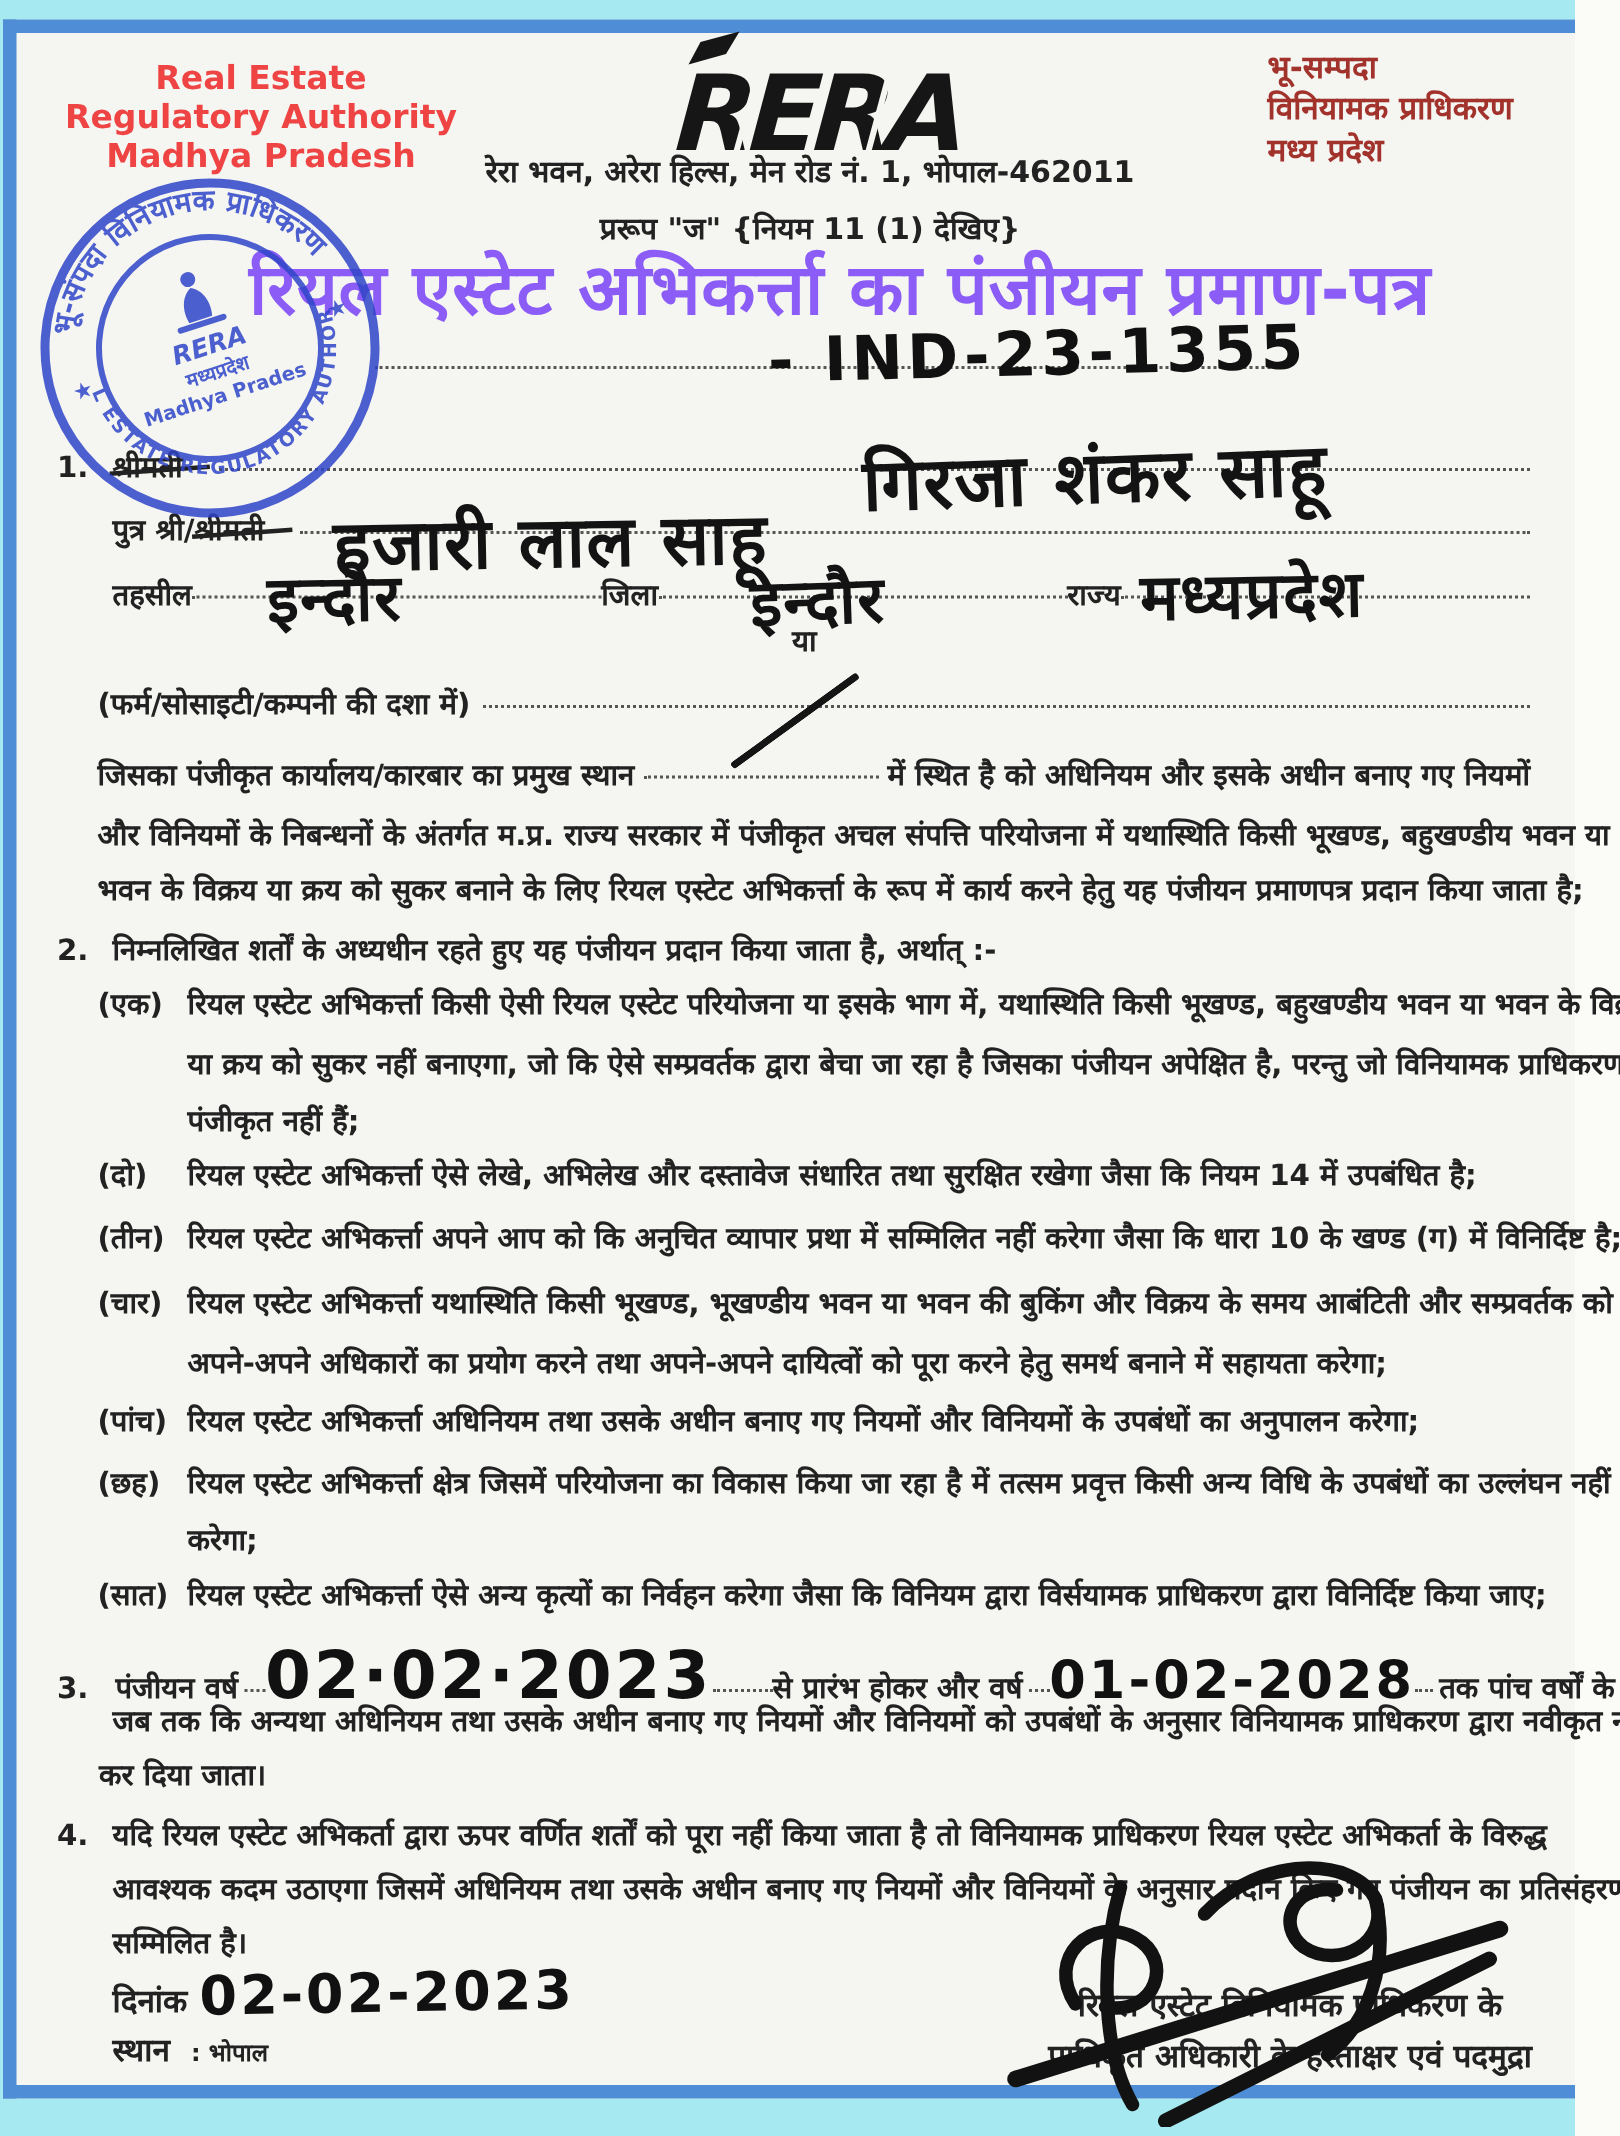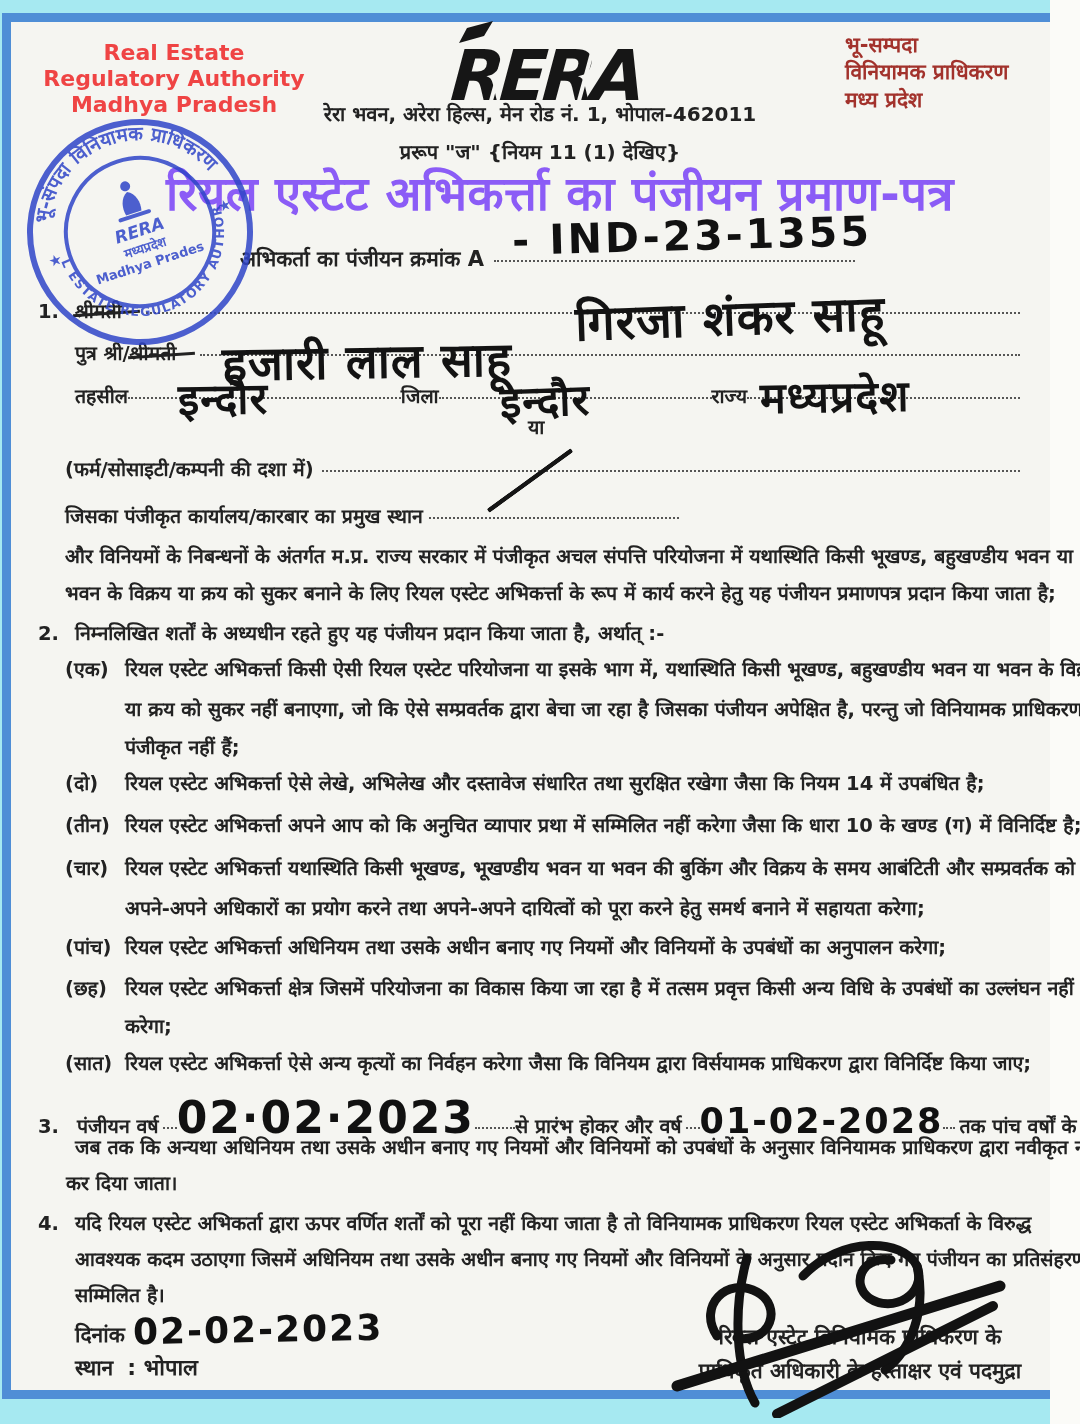--- a/index.html
+++ b/index.html
@@ -49,21 +49,20 @@
   <div>मध्य प्रदेश</div>
 </div>
 
 <div class="t center" style="left:40px;top:102px;width:1000px;font-size:20px;font-weight:700;">रेरा भवन, अरेरा हिल्स, मेन रोड नं. 1, भोपाल-462011</div>
 
 <div class="t center" style="left:40px;top:140px;width:1000px;font-size:20px;font-weight:700;">प्ररूप "ज" {नियम 11 (1) देखिए}</div>
 
 <div class="t title center" style="left:60px;top:165px;width:1000px;">रियल एस्टेट अभिकर्त्ता का पंजीयन प्रमाण-पत्र</div>
 
 <div class="t row" style="left:240px;top:246px;width:615px;font-size:21px;font-weight:700;">
-  <span>अभिकर्ता का पंजीयन क्रमांक A</span>
   <span class="dots" style="margin-left:10px;"></span>
 </div>
 <div class="hw stamped" style="left:512px;top:216px;font-size:41px;transform:rotate(-1.5deg);letter-spacing:3px;">- IND-23-1355</div>
 
 <div class="abs" style="left:20px;top:112px;width:240px;height:240px;opacity:0.85;z-index:6;">
   <svg width="240" height="240" viewBox="0 0 240 240">
     <g transform="rotate(-18 120 120)" fill="none" stroke="#2f45c8">
       <circle cx="120" cy="120" r="110" stroke-width="6"></circle>
       <circle cx="120" cy="120" r="74" stroke-width="4"></circle>
       <path id="arcTop" d="M 28,120 A 92,92 0 1 1 212,120" stroke="none"></path>
@@ -118,20 +117,21 @@
 
 <div class="t row" style="left:65px;top:458px;width:955px;">
   <span>(फर्म/सोसाइटी/कम्पनी की दशा में)</span>
   <span class="dots" style="margin-left:8px;"></span>
 </div>
 <div class="slash"></div>
 
 <div class="t row" style="left:65px;top:505px;width:955px;">
   <span>जिसका पंजीकृत कार्यालय/कारबार का प्रमुख स्थान</span>
   <span class="dots" style="max-width:250px;margin:0 6px;"></span>
+  <span>में स्थित है को अधिनियम और इसके अधीन बनाए गए नियमों</span>
 </div>
 <div class="t" style="left:65px;top:545px;">और विनियमों के निबन्धनों के अंतर्गत म.प्र. राज्य सरकार में पंजीकृत अचल संपत्ति परियोजना में यथास्थिति किसी भूखण्ड, बहुखण्डीय भवन या</div>
 <div class="t" style="left:65px;top:582px;">भवन के विक्रय या क्रय को सुकर बनाने के लिए रियल एस्टेट अभिकर्त्ता के रूप में कार्य करने हेतु यह पंजीयन प्रमाणपत्र प्रदान किया जाता है;</div>
 
 <div class="t" style="left:38px;top:622px;">2.</div>
 <div class="t" style="left:75px;top:622px;">निम्नलिखित शर्तों के अध्यधीन रहते हुए यह पंजीयन प्रदान किया जाता है, अर्थात् :-</div>
 
 <div class="t" style="left:65px;top:658px;">(एक)</div>
 <div class="t" style="left:125px;top:658px;">रियल एस्टेट अभिकर्त्ता किसी ऐसी रियल एस्टेट परियोजना या इसके भाग में, यथास्थिति किसी भूखण्ड, बहुखण्डीय भवन या भवन के विक्रय</div>
 <div class="t" style="left:125px;top:698px;">या क्रय को सुकर नहीं बनाएगा, जो कि ऐसे सम्प्रवर्तक द्वारा बेचा जा रहा है जिसका पंजीयन अपेक्षित है, परन्तु जो विनियामक प्राधिकरण में</div>
@@ -176,21 +176,21 @@
 <div class="t" style="left:75px;top:1212px;">यदि रियल एस्टेट अभिकर्ता द्वारा ऊपर वर्णित शर्तों को पूरा नहीं किया जाता है तो विनियामक प्राधिकरण रियल एस्टेट अभिकर्ता के विरुद्ध</div>
 <div class="t" style="left:75px;top:1248px;">आवश्यक कदम उठाएगा जिसमें अधिनियम तथा उसके अधीन बनाए गए नियमों और विनियमों के अनुसार प्रदान किए गए पंजीयन का प्रतिसंहरण</div>
 <div class="t" style="left:75px;top:1284px;">सम्मिलित है।</div>
 
 <div class="t row" style="left:75px;top:1312px;">
   <span style="font-size:21px;font-weight:700;">दिनांक</span>
   <span class="stamped" style="font-size:36px;margin-left:8px;transform:rotate(-1deg);">02-02-2023</span>
 </div>
 <div class="t row" style="left:75px;top:1354px;">
   <span style="font-size:21px;font-weight:700;">स्थान</span>
-  <span style="font-size:22px;font-weight:700;margin-left:14px;">: भोपाल</span>
+  <span style="font-size:16px;font-weight:700;margin-left:14px;">: भोपाल</span>
 </div>
 
 <div class="t center" style="left:690px;top:1324px;width:340px;font-size:21px;font-weight:700;">रियल एस्टेट विनियामक प्राधिकरण के</div>
 <div class="t center" style="left:680px;top:1358px;width:360px;font-size:21px;font-weight:700;">प्राधिकृत अधिकारी के हस्ताक्षर एवं पदमुद्रा</div>
 
 <div class="abs" style="left:655px;top:1218px;width:370px;height:200px;z-index:7;">
   <svg width="370" height="200" viewBox="0 0 370 200">
     <g fill="none" stroke="#121212" stroke-width="9" stroke-linecap="round">
       <path d="M 92,40 C 78,90 80,150 100,185"></path>
       <path d="M 62,118 C 42,88 72,58 102,74 C 128,88 116,126 82,120"></path>

